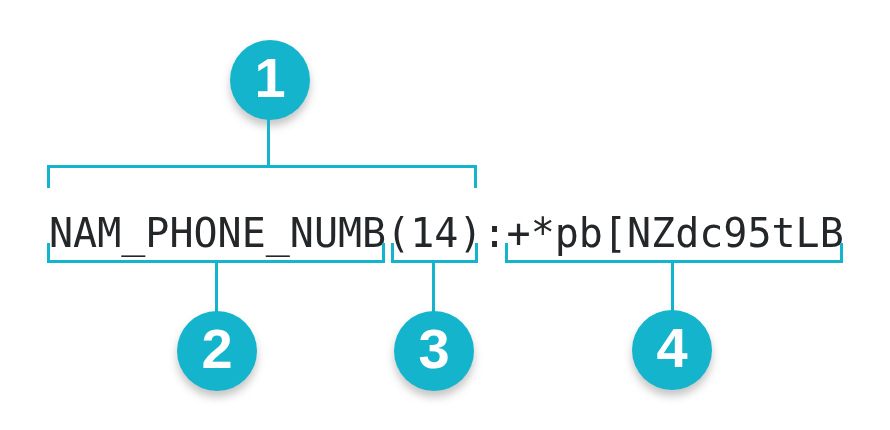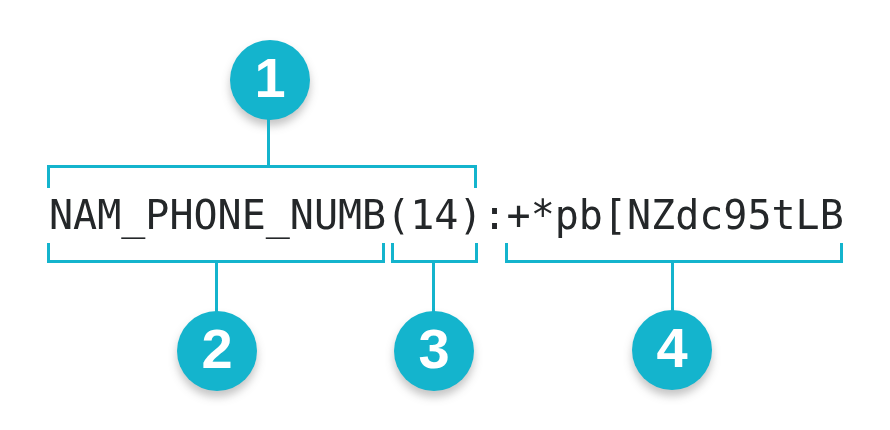--- a/index.html
+++ b/index.html
@@ -12,21 +12,21 @@
     width: 890px;
     height: 430px;
     background: var(--bg, #ffffff);
     overflow: hidden;
     font-family: "Liberation Sans", sans-serif;
   }
   
   .token-line {
     position: absolute;
     left: 49px;
-    top: 191px;
+    top: 209px;
     font-family: "DejaVu Sans Mono", monospace;
     font-size: 40px;
     line-height: 48px;
     letter-spacing: 0;
     white-space: pre;
     color: var(--ink, #242729);
     text-align: center;
   }
   
   .bracket {

